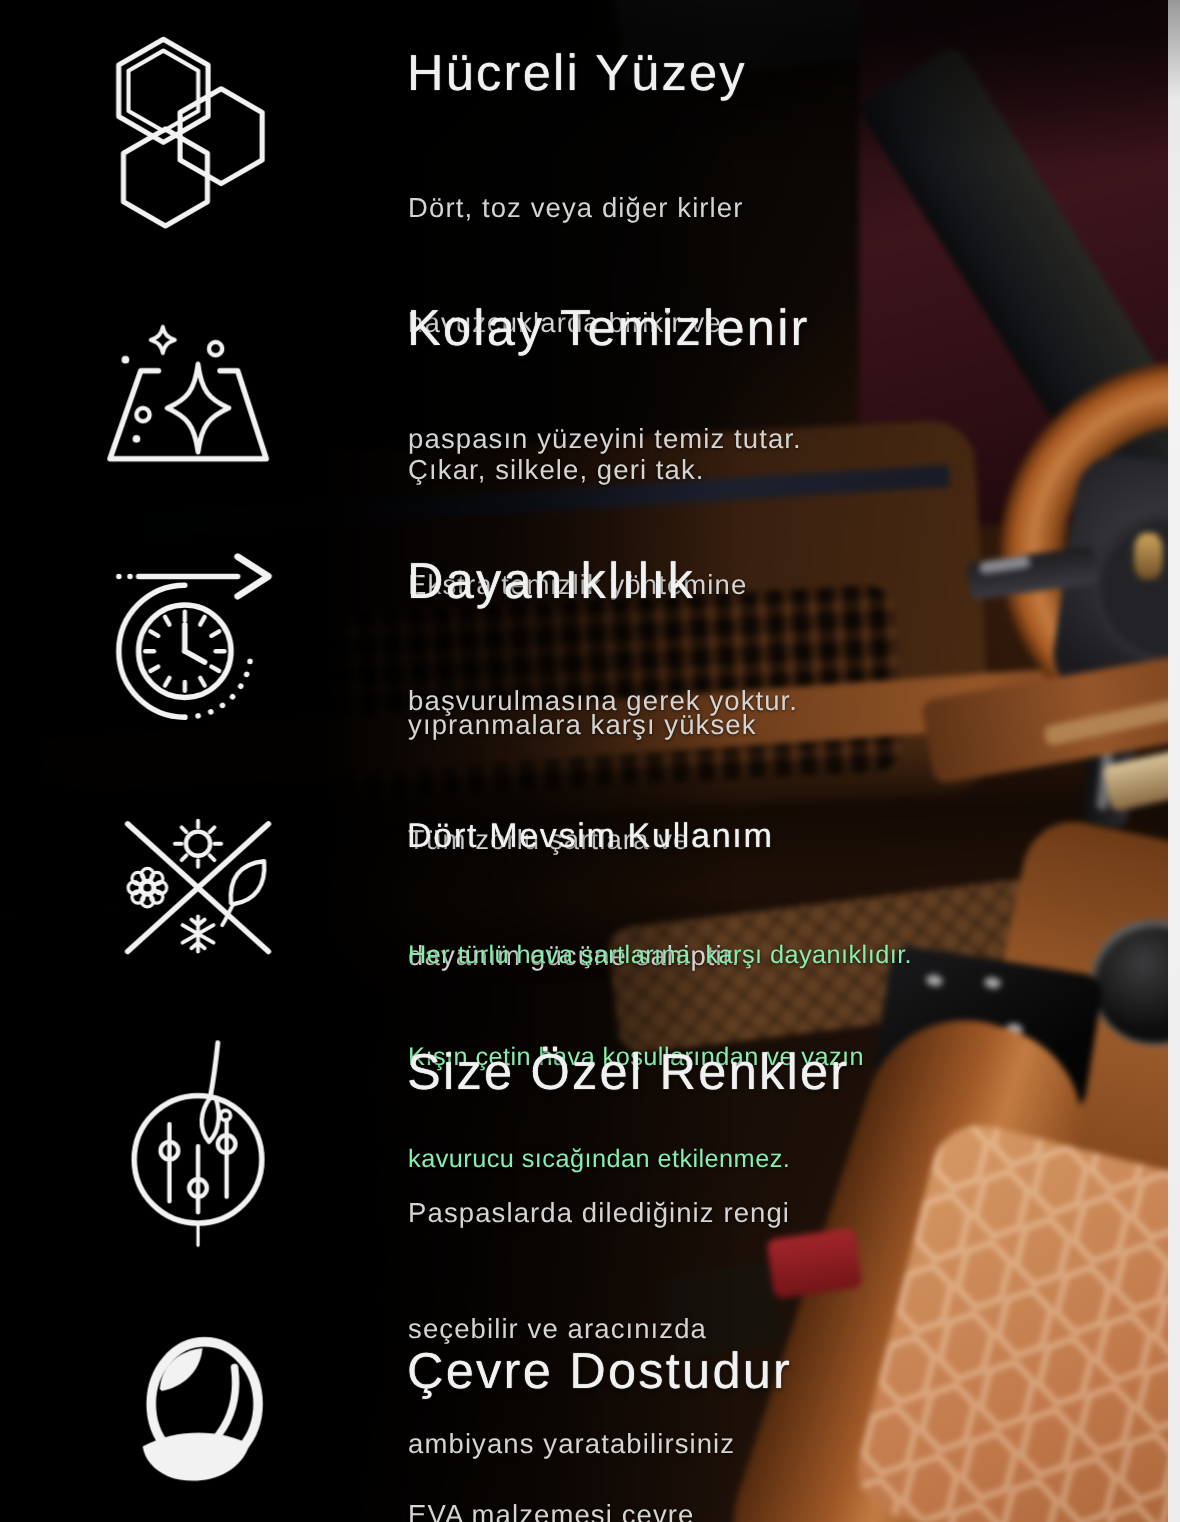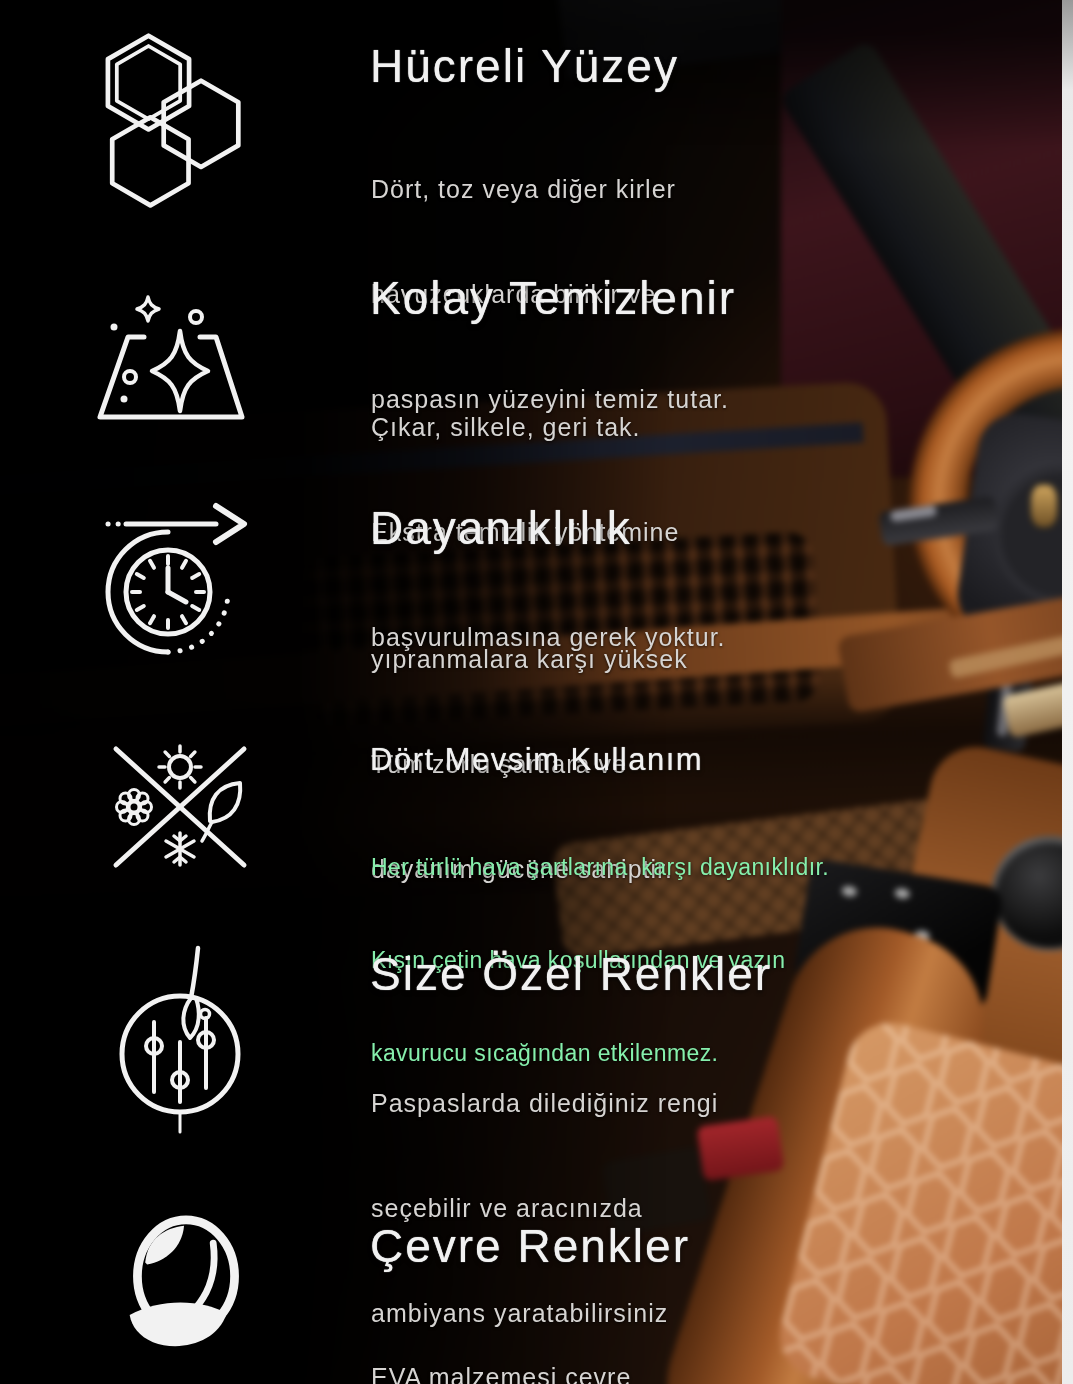--- a/index.html
+++ b/index.html
@@ -307,20 +307,20 @@
 
   <section class="feature">
     <div class="icon" style="left:118px;top:1200px;width:136px;height:166px">
       <svg viewBox="0 0 140 170">
         <ellipse class="st" stroke-width="9" cx="70" cy="78" rx="50" ry="58"></ellipse>
         <path class="st" stroke-width="7" d="M98,44 C104,88 82,120 44,136"></path>
         <path class="fl" d="M28,64 C30,40 48,28 68,26 C66,48 50,62 30,66 Z"></path>
         <path class="fl" d="M12,118 C44,100 86,102 112,116 C102,148 62,156 36,146 C22,140 14,130 12,118 Z"></path>
       </svg>
     </div>
-    <h2 class="title" style="top:1222px">Çevre Renkler</h2>
+    <h2 class="title" style="top:1222px">Çevre Dostudur</h2>
     <div class="body" style="top:1290px">
       <div class="line">EVA malzemesi çevre</div>
       
     </div>
   </section>
 
 </div>
 
 </body></html>

